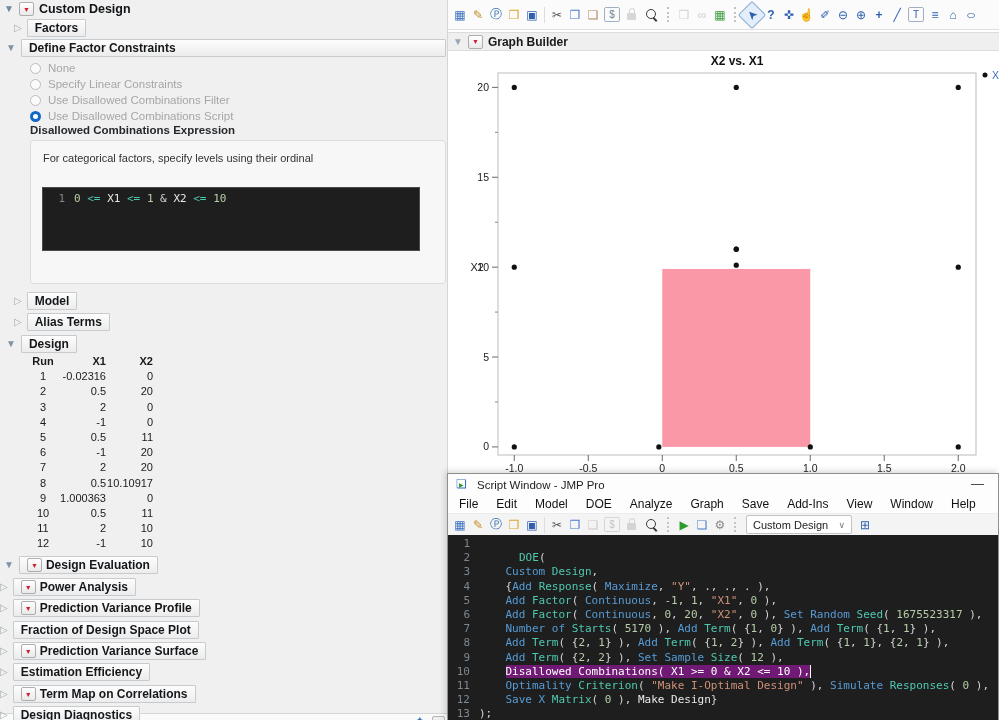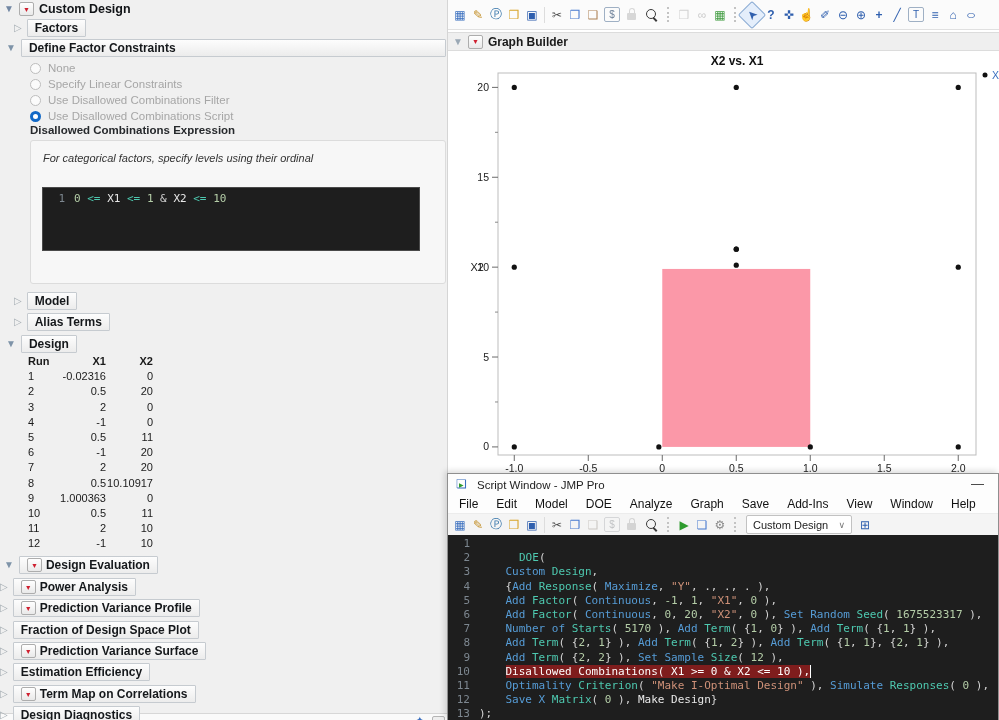--- a/index.html
+++ b/index.html
@@ -22,27 +22,27 @@
   .rdot.sel{background:#fff;border:3.5px solid #1168c6;}
   .exprlabel{font-size:11.5px;font-weight:bold;color:#26292c;}
   .helpbox{background:#f7f7f7;border:1px solid #dcdcdc;border-radius:3px;}
   .helptext{font-size:11px;color:#333;line-height:15px;}
   
   .editor{background:#1e1e1e;font-family:"DejaVu Sans Mono",monospace;font-size:11px;overflow:hidden;}
   .cl{display:flex;height:14.2px;line-height:14.2px;white-space:pre;}
   .gut{width:22px;text-align:right;margin-right:9px;color:#7d8790;flex:none;}
   .tk-b{color:#569cd6}.tk-t{color:#4ec9b0}.tk-n{color:#b5cea8}.tk-s{color:#ce9178}
   .tk-p{color:#d4d4d4}.tk-w{color:#e8e8e8}.tk-o{color:#4ec9b0}
-  .tk-sel{background:#7f1d1d;color:#fff;border-right:1px solid #fff;}
+  .tk-sel{background:#701a75;color:#fff;border-right:1px solid #fff;}
   .minied{border:1px solid #4a4a4a;}
   .minied .cl{height:16px;line-height:16px;margin-top:3px;}
   
   .dt-row{display:flex;font-size:11px;height:15.2px;line-height:15.2px;}
   .dt-row.hd{font-weight:bold;}
-  .dt-c1{width:30px;text-align:left;}
+  .dt-c1{width:30px;text-align:center;}
   .dt-c2{width:48px;text-align:right;}
   .dt-c3{width:47px;text-align:right;}
   
   .tbar{display:flex;align-items:center;}
   .tbtn{width:18px;height:18px;display:inline-flex;align-items:center;justify-content:center;
         font-size:12px;flex:none;}
   .tbtn.box{border:1px solid #9fb0c4;border-radius:2px;width:14px;height:13px;font-size:10px;margin:0 2px;}
   .tbtn.active{border:1px solid #8cacd4;background:#e4eefb;border-radius:2px;}
   .tbtn.disabled{opacity:.42;filter:grayscale(.8);}
   .tbtn.bold{font-weight:bold;}
@@ -104,21 +104,21 @@
       </div>
       <div class="radio-row">
         <span class="rdot sel"></span>
         <span>Use Disallowed Combinations Script</span>
       </div>
     </div>
 
   <div class="abs exprlabel" style="left:30px;top:124px;">Disallowed Combinations Expression</div>
 
   <div class="abs helpbox" style="left:30px;top:140px;width:414px;height:142px;">
-    <div class="helptext" style="margin:10px 0 0 12px;font-style:italic;">
+    <div class="helptext" style="margin:10px 0 0 12px;">
       <div>For categorical factors, specify levels using their ordinal</div>
     </div>
     <div id="mini-editor" class="editor minied abs" style="left:11px;top:46px;width:376px;height:62px;">
         <div class="cl"><span class="gut">1</span><span style="white-space: pre;"><span class="tk-n">0</span><span class="tk-o"> &lt;= </span><span class="tk-w">X1</span><span class="tk-o"> &lt;= </span><span class="tk-n">1</span><span class="tk-p"> &amp; </span><span class="tk-w">X2</span><span class="tk-o"> &lt;= </span><span class="tk-n">10</span></span></div>
       </div>
   </div>
 
   <div class="abs" style="left:14px;top:292px;display:flex;align-items:center;gap:5px;">
     <span class="tri-closed">▷</span>
     <span class="hdrbox">

